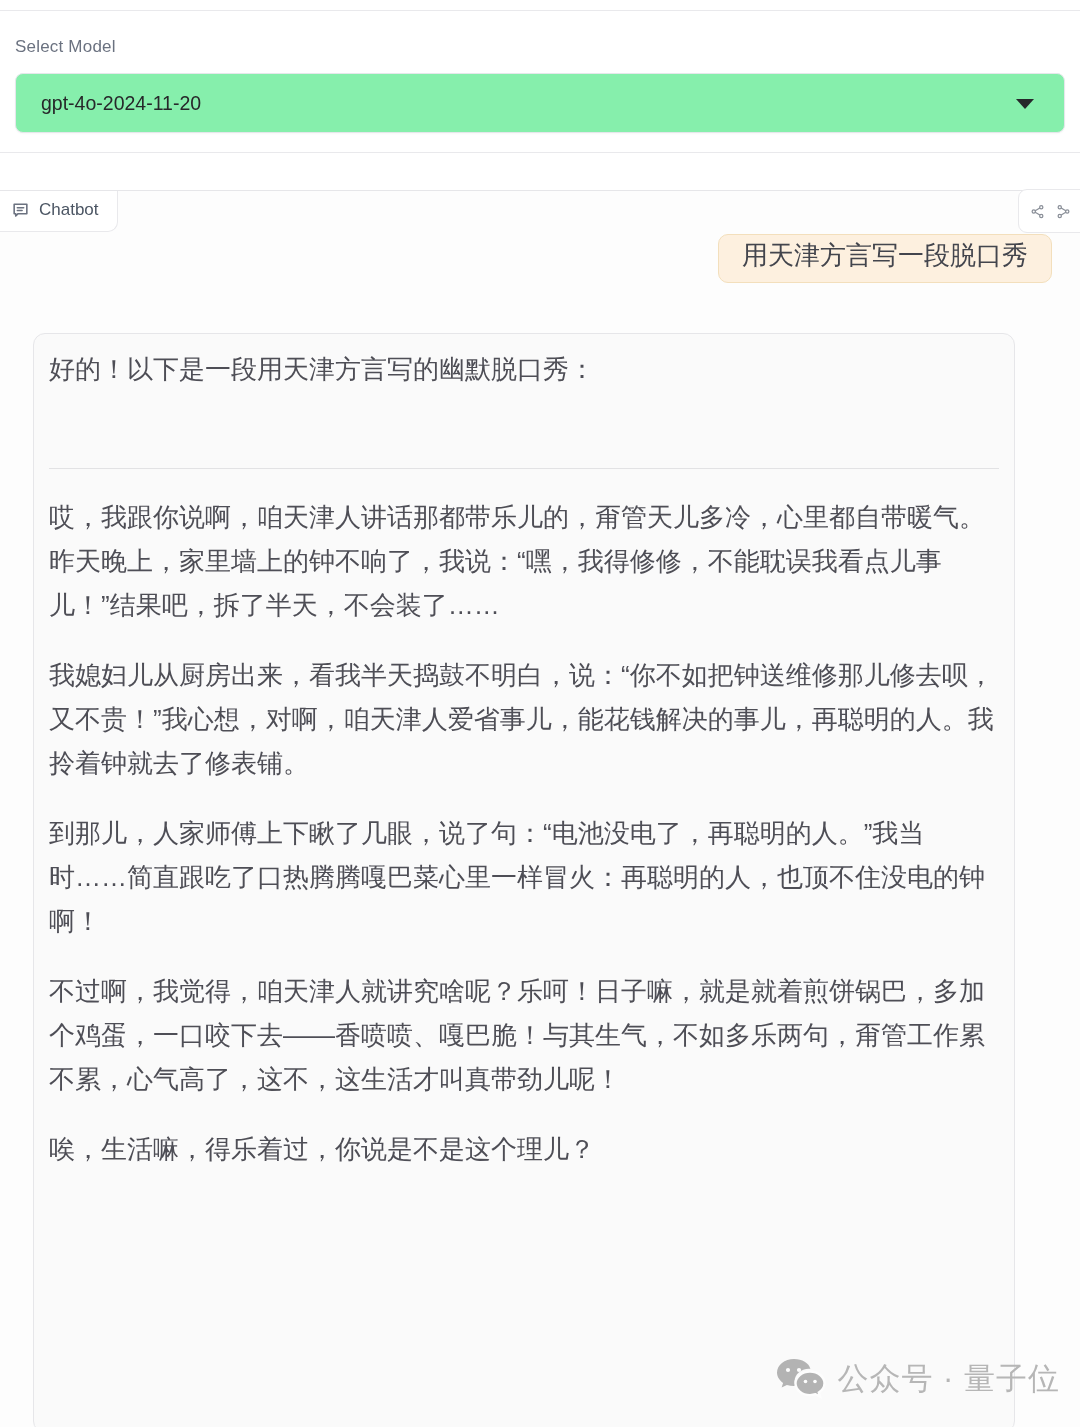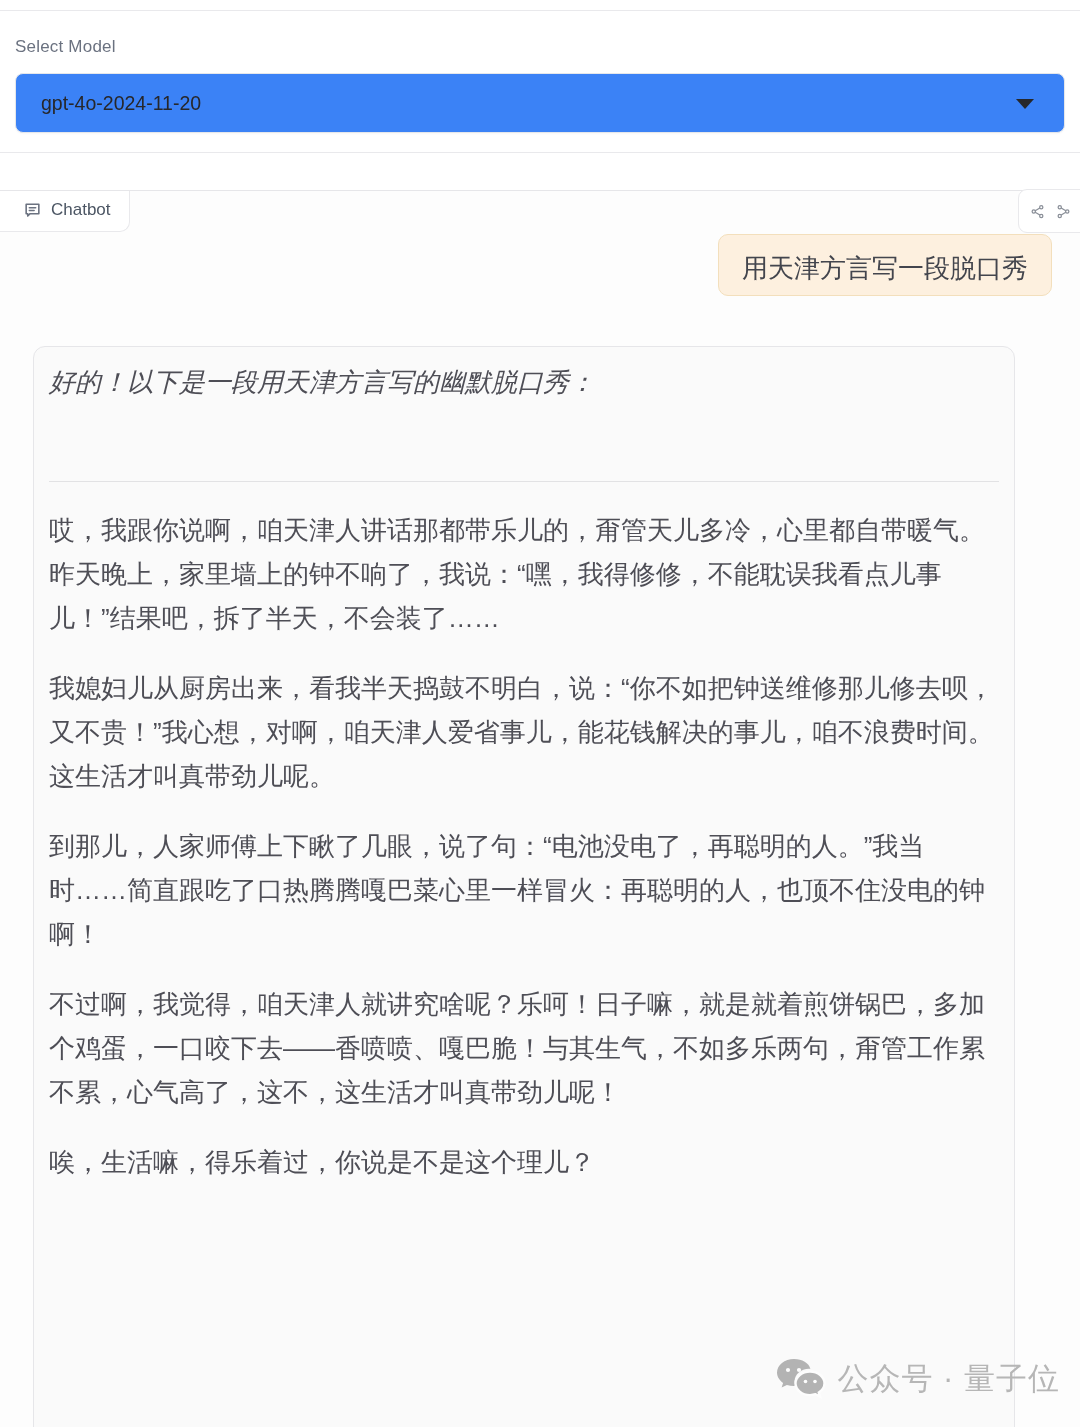--- a/index.html
+++ b/index.html
@@ -15,21 +15,21 @@
   
   .top-rule { border-top:1px solid #e9e9ec; margin-top:10px; }
   .model-section { padding:26px 15px 3px; }
   .model-label {
     font-size:17px; color:#6b7280; letter-spacing:.2px;
     margin-bottom:16px; display:block;
   }
   .dropdown {
     position:relative;
     width:1050px; height:60px;
-    background:#3b82f6;
+    background:#86efac;
     border:1px solid #e5e7eb;
     border-radius:8px;
     box-shadow:0 1px 2px rgba(0,0,0,.03);
     display:flex; align-items:center;
     padding:0 48px 0 25px;
     cursor:pointer;
   }
   .dropdown-value { font-size:19.5px; color:#27272a; }
   .dropdown-arrow {
     position:absolute; right:30px; top:50%;
@@ -46,21 +46,21 @@
     position:absolute; top:190px; left:0; right:0; bottom:0;
     background:#fdfdfd;
     border-top:1px solid #e6e6e9;
   }
   .chat-label-box {
     position:absolute; top:0; left:0;
     background:#ffffff;
     border-right:1px solid #e9e9ec;
     border-bottom:1px solid #e9e9ec;
     border-bottom-right-radius:10px;
-    padding:9px 18px 11px 23px;
+    padding:9px 18px 11px 11px;
     display:flex; align-items:center; gap:9px;
     z-index:3;
   }
   .chat-label-text { font-size:17px; color:#4b5563; }
   .chat-icon svg { display:block; }
 
   .share-box {
     position:absolute; top:-2px; right:-16px;
     height:44px; width:78px;
     background:#ffffff;
@@ -73,38 +73,38 @@
   .share-btn { background:none; border:none; padding:2px; cursor:pointer; line-height:0; }
 
   .messages { padding:0 28px; }
 
   
   .user-row { display:flex; justify-content:flex-end; padding-top:43px; }
   .user-bubble {
     background:#fdf0df;
     border:1px solid #f3dfbc;
     border-radius:10px;
-    padding:18px 23px 12px;
+    padding:5px 23px 12px;
     font-size:26px; line-height:30px;
     color:#43454d;
   }
 
   
   .bot-row { padding-top:50px; }
   .bot-bubble {
     margin-left:5px; margin-right:37px;
     background:#fafafa;
     border:1px solid #e6e6e9;
     border-radius:12px;
     padding:13px 15px 70px;
     font-size:26px; line-height:44px;
     color:#4e4e56;
     min-height:1100px;
   }
-  .bot-bubble .intro { margin:0;font-style:italic; }
+  .bot-bubble .intro { margin:0; }
   .bot-bubble hr {
     border:none; border-top:1px solid #e2e2e4;
     margin:77px 0 0;
   }
   .bot-bubble p.para { margin:26px 0 0; }
   .bot-bubble p.para.first { }
 
   
   .watermark {
     position:absolute; right:20px; bottom:26px;
@@ -176,21 +176,21 @@
       <div class="user-bubble">
         <span>用天津方言写一段脱口秀</span>
       </div>
     </div>
 
     <div class="bot-row">
       <div class="bot-bubble">
         <p class="intro">好的！以下是一段用天津方言写的幽默脱口秀：</p>
         <hr>
         <p class="para first">哎，我跟你说啊，咱天津人讲话那都带乐儿的，甭管天儿多冷，心里都自带暖气。昨天晚上，家里墙上的钟不响了，我说：“嘿，我得修修，不能耽误我看点儿事儿！”结果吧，拆了半天，不会装了……</p>
-        <p class="para">我媳妇儿从厨房出来，看我半天捣鼓不明白，说：“你不如把钟送维修那儿修去呗，又不贵！”我心想，对啊，咱天津人爱省事儿，能花钱解决的事儿，咱不浪费时间。这生活才叫真带劲儿呢。</p>
+        <p class="para">我媳妇儿从厨房出来，看我半天捣鼓不明白，说：“你不如把钟送维修那儿修去呗，又不贵！”我心想，对啊，咱天津人爱省事儿，能花钱解决的事儿，再聪明的人。我拎着钟就去了修表铺。</p>
         <p class="para">到那儿，人家师傅上下瞅了几眼，说了句：“电池没电了，再聪明的人。”我当时……简直跟吃了口热腾腾嘎巴菜心里一样冒火：再聪明的人，也顶不住没电的钟啊！</p>
         <p class="para">不过啊，我觉得，咱天津人就讲究啥呢？乐呵！日子嘛，就是就着煎饼锅巴，多加个鸡蛋，一口咬下去——香喷喷、嘎巴脆！与其生气，不如多乐两句，甭管工作累不累，心气高了，这不，这生活才叫真带劲儿呢！</p>
         <p class="para">唉，生活嘛，得乐着过，你说是不是这个理儿？</p>
       </div>
     </div>
 
   </div>
 </div>
 
 <div class="watermark">

